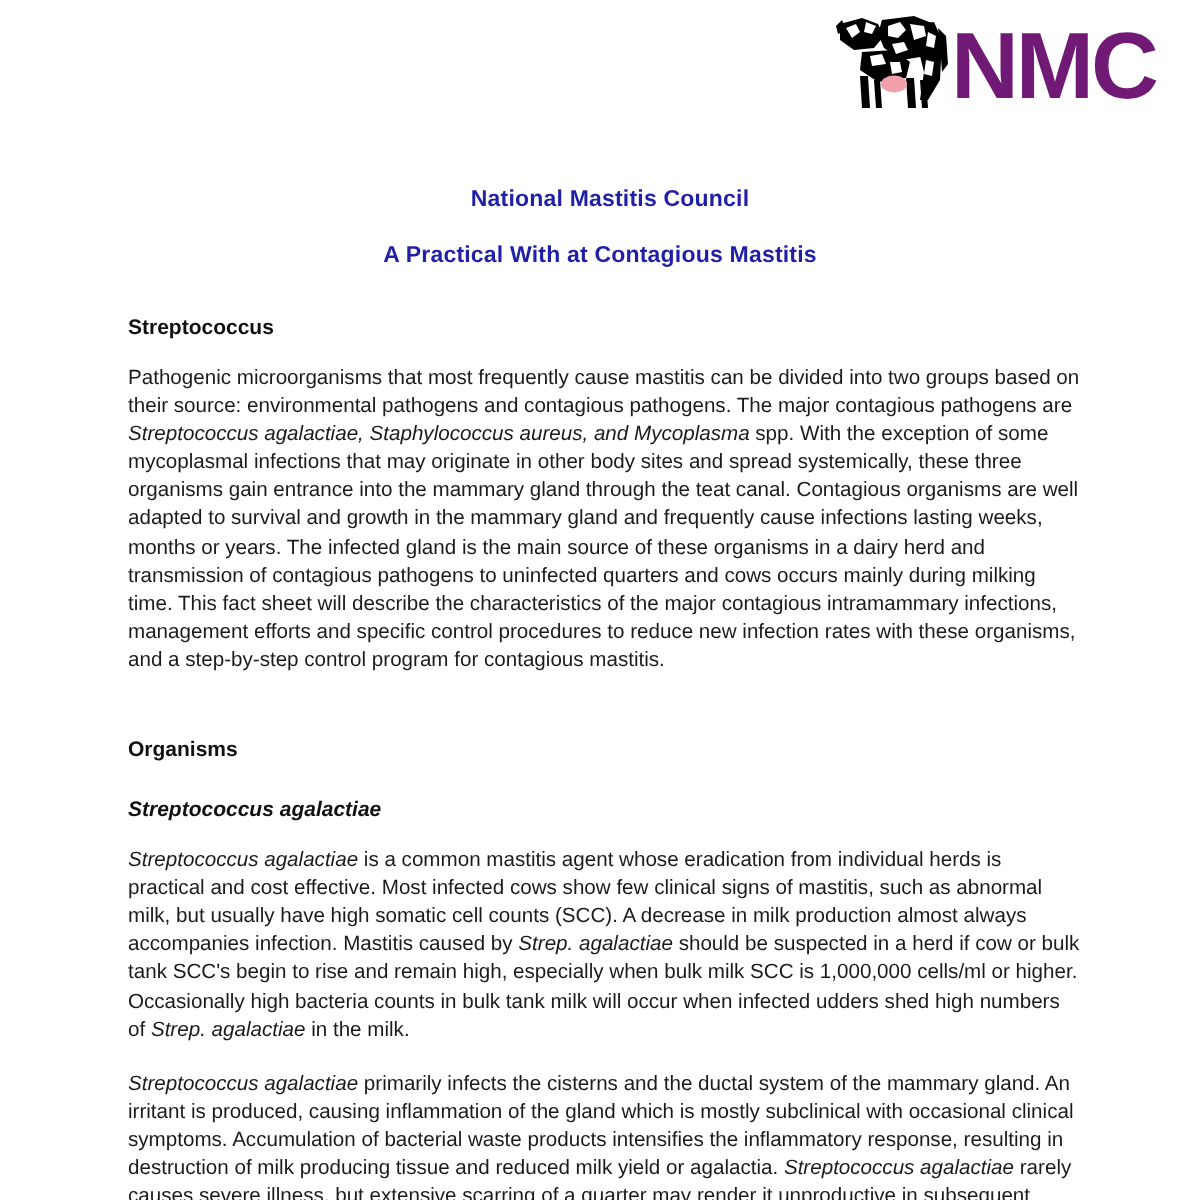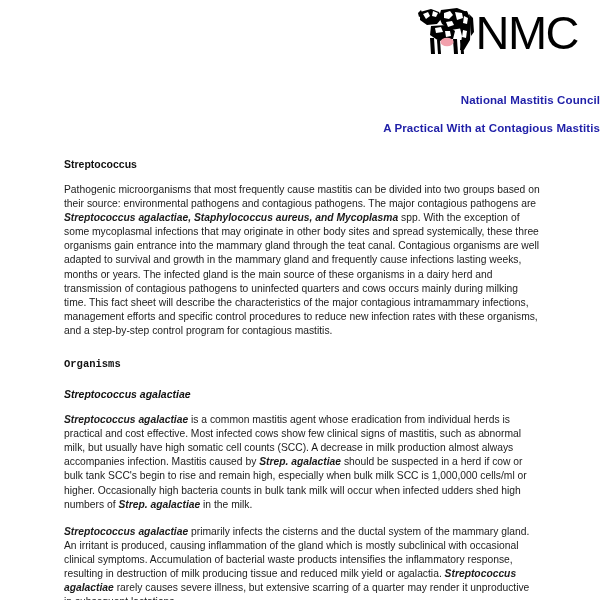--- a/index.html
+++ b/index.html
@@ -36,32 +36,32 @@
     align-items: center;
     height: 56px;
   }
   .logo-cow {
     display: block;
     width: 62px;
     height: 52px;
   }
   .logo-word {
     font-family: "Liberation Sans", sans-serif;
-    font-weight: normal;
+    font-weight: bold;
     font-size: 47px;
     line-height: 47px;
     letter-spacing: -1.5px;
-    color: #000000;
+    color: #701a75;
     margin-left: -4px;
     white-space: nowrap;
   }
 
   
   .title-wrap {
-    text-align: right;
+    text-align: center;
     margin-top: 22px;
   }
   .doc-title,
   .doc-subtitle {
     font-family: "Liberation Sans", sans-serif;
     font-weight: bold;
     font-size: 11.5px;
     color: #1f1fa8;
     letter-spacing: 0.1px;
   }
@@ -79,22 +79,21 @@
     padding-top: 24px;
   }
   .sec-heading {
     font-family: "Liberation Sans", sans-serif;
     font-weight: bold;
     font-size: 10.5px;
     color: #111111;
     margin: 0 0 13px 0;
   }
   .sec-heading.spaced-top {
-    margin-top: 20px;
-    font-family: Liberation Mono, monospace;
+    margin-top: 31px;
   }
   .sub-heading {
     font-family: "Liberation Sans", sans-serif;
     font-weight: bold;
     font-style: italic;
     font-size: 10.5px;
     color: #111111;
     margin: 18px 0 13px 0;
   }
   p.body {
@@ -103,21 +102,20 @@
     line-height: 14.1px;
     color: #1b1b1b;
     margin: 0 0 13px 0;
     text-align: left;
   }
   p.body:last-child {
     margin-bottom: 0;
   }
   em {
     font-style: italic;
-    font-weight: bold;
   }
 </style>
 </head>
 <body>
 
 <div class="page">
 
   <div class="masthead">
     <div class="logo-block">
       <svg class="logo-cow" viewBox="0 0 62 52" aria-hidden="true">

